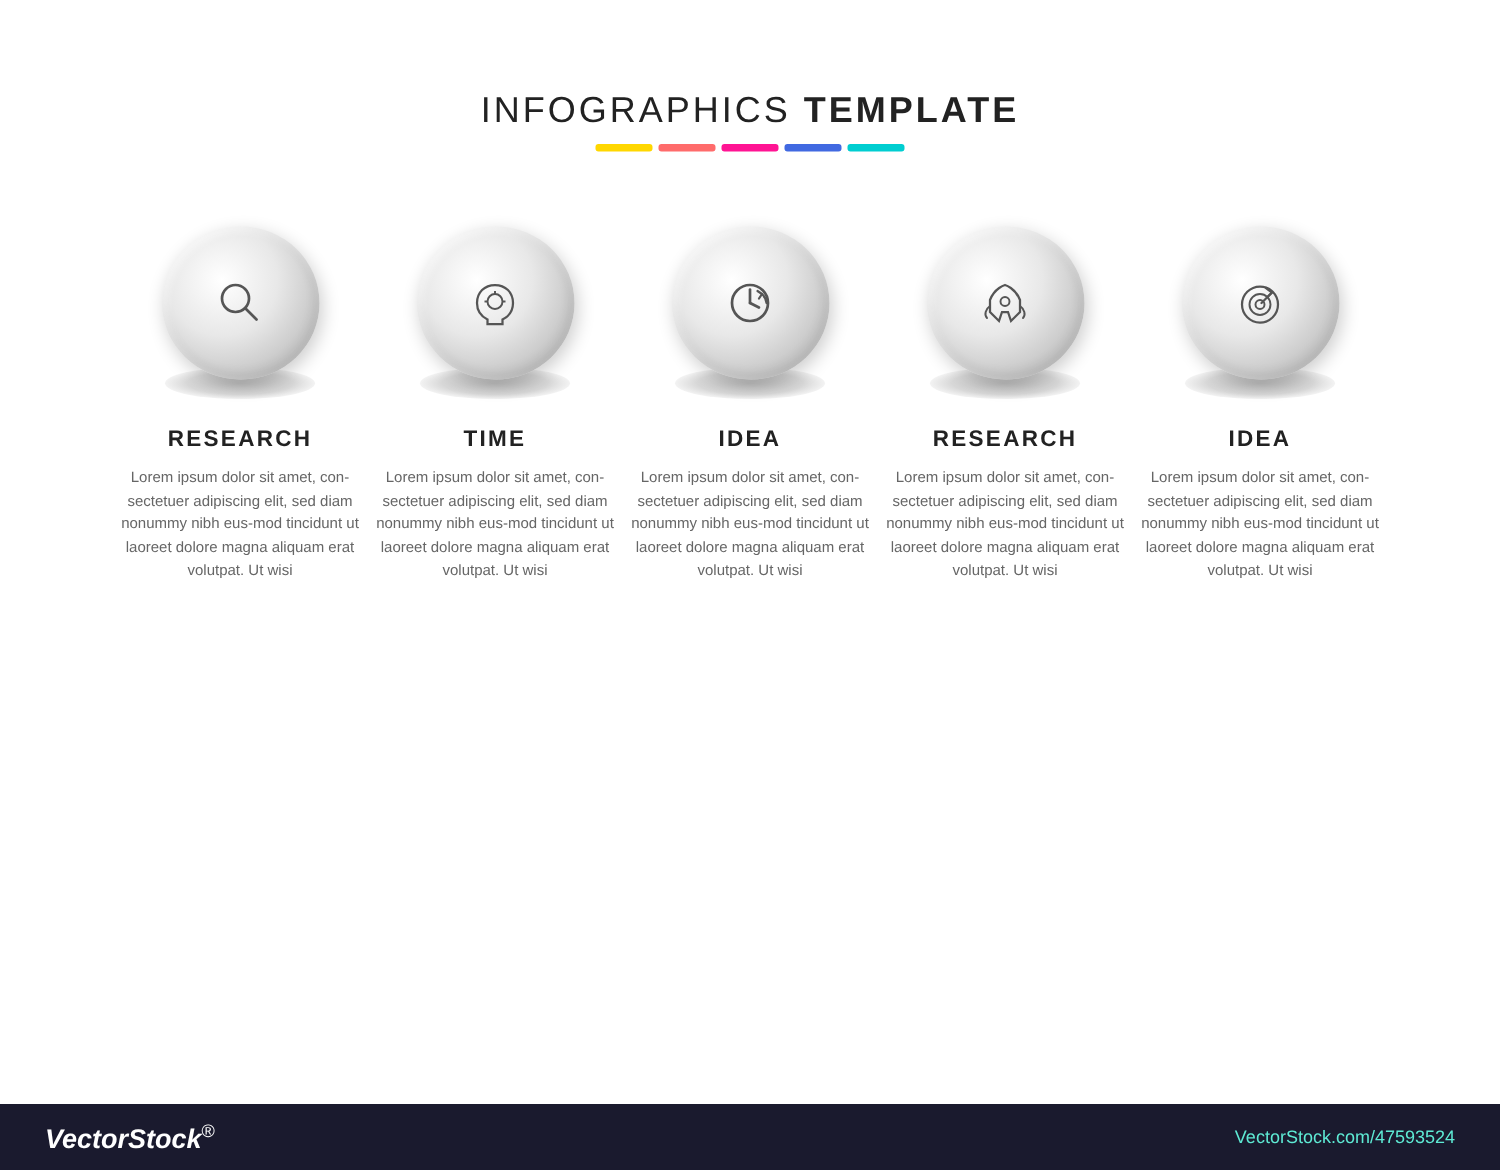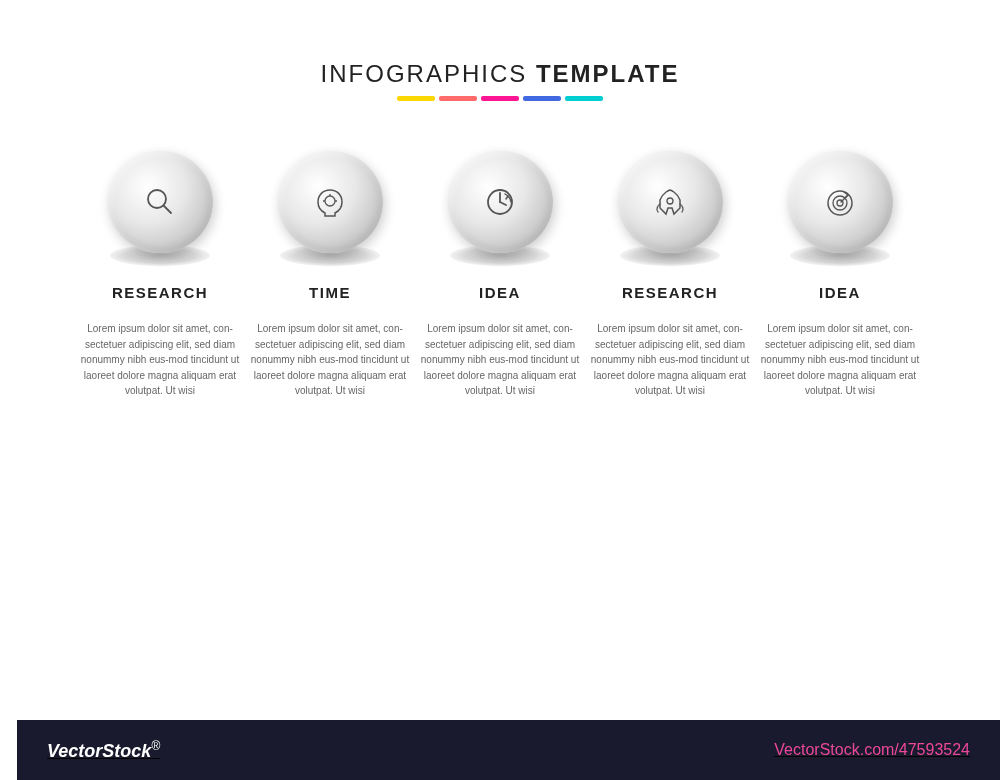--- a/index.html
+++ b/index.html
@@ -111,56 +111,55 @@
     .item-title {
       margin-top: 18px;
       font-size: 15px;
       font-weight: 700;
       letter-spacing: 1.5px;
       color: #222;
       text-align: left;
     }
 
     .item-text {
-      margin-top: 20px;
+      margin-top: 10px;
       font-size: 10px;
       color: #666;
       text-align: center;
       line-height: 1.55;
     }
 
     
     .footer {
       position: absolute;
       bottom: 0;
-      left: 17px;
+      left: 0;
       right: 0;
-      height: 60px;
+      height: 44px;
       background: #1a1a2e;
       display: flex;
       align-items: center;
       justify-content: space-between;
       padding: 0 30px;
-      text-decoration: underline;
     }
     .footer-left {
       color: #fff;
       font-size: 18px;
       font-weight: 700;
       font-style: italic;
     }
     .footer-left span.reg {
       font-size: 12px;
       vertical-align: super;
       font-weight: 400;
       font-style: normal;
     }
     .footer-right {
-      color: #ec4899;
-      font-size: 16px;
+      color: #5eead4;
+      font-size: 12px;
     }
   </style>
 </head>
 <body>
 
 <div class="main-content">
 
   <div class="header">
     <div class="header-title">
       <span class="normal">INFOGRAPHICS </span><span class="bold">TEMPLATE</span>

